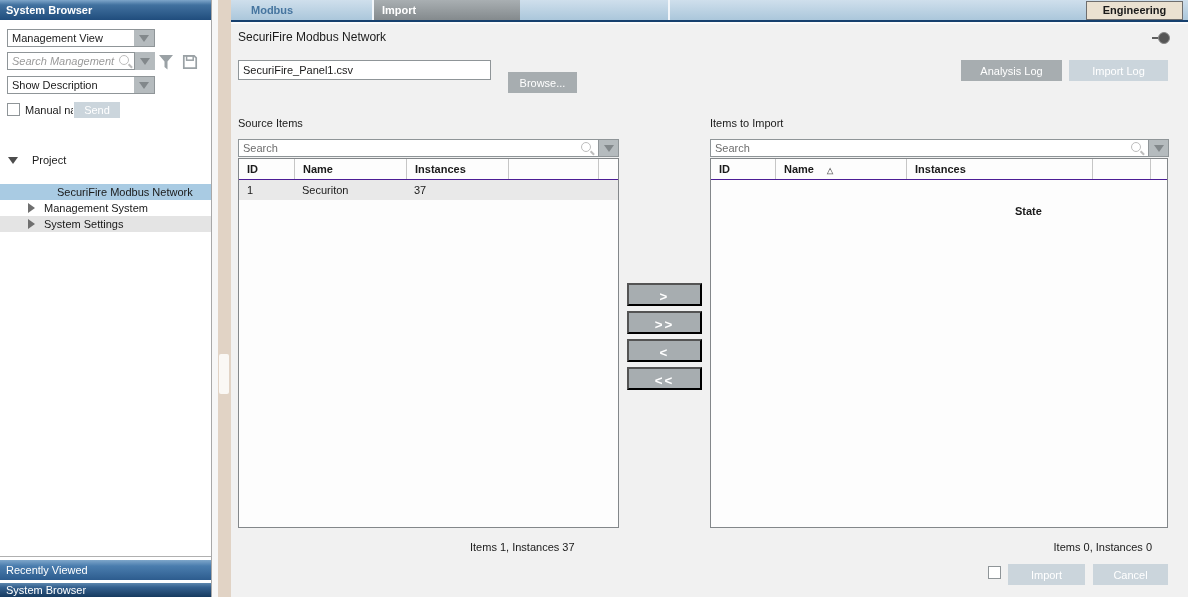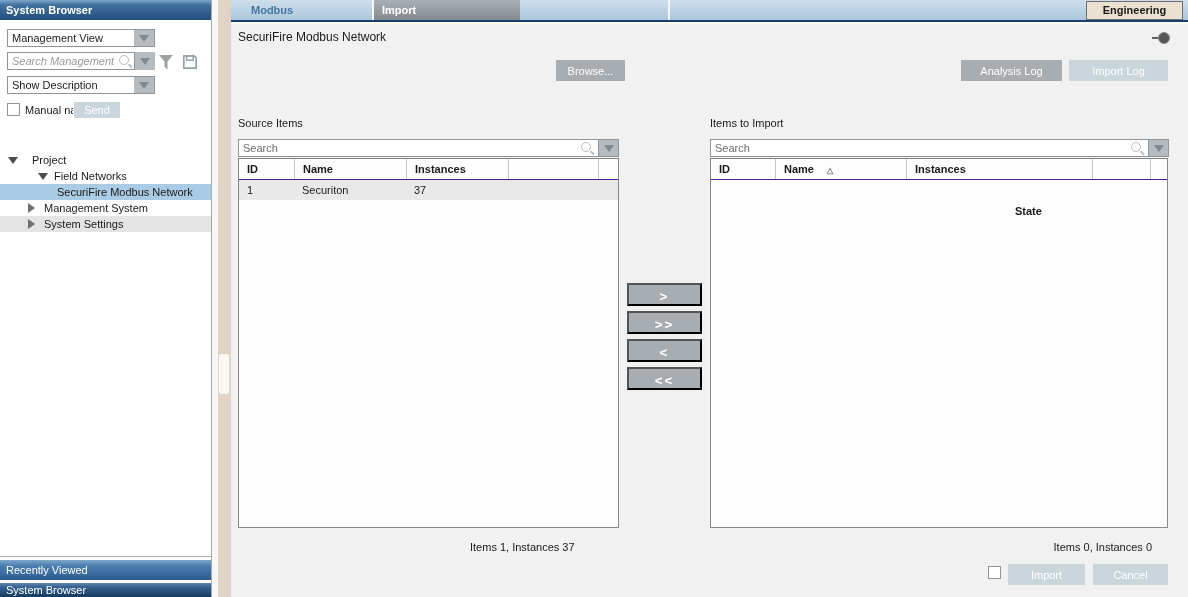--- a/index.html
+++ b/index.html
@@ -132,24 +132,20 @@
     </div>
 
     <span class="chk abs" style="left:7px; top:103px;"></span>
     <span class="abs" style="left:25px; top:104px; width:48px; overflow:hidden; white-space:nowrap;">Manual na</span>
     <button class="btn-disabled abs" style="left:74px; top:102px; width:46px; height:16px;">Send</button>
 
     <div class="tree-row abs" style="top:152px;">
       <span class="exp-d abs" style="left:8px;"></span>
       <span class="tree-label abs" style="left:32px;">Project</span>
     </div>
-    <div class="tree-row abs" style="top:168px;">
-      <span class="exp-d abs" style="left:38px;"></span>
-      <span class="tree-label abs" style="left:54px;">Field Networks</span>
-    </div>
     <div class="tree-row selected abs" style="top:184px;">
       <span class="tree-label abs" style="left:57px;">SecuriFire Modbus Network</span>
     </div>
     <div class="tree-row abs" style="top:200px;">
       <span class="exp-r abs" style="left:28px;"></span>
       <span class="tree-label abs" style="left:44px;">Management System</span>
     </div>
     <div class="tree-row shaded abs" style="top:216px;">
       <span class="exp-r abs" style="left:28px;"></span>
       <span class="tree-label abs" style="left:44px;">System Settings</span>
@@ -173,21 +169,22 @@
   <div id="navy-line" class="abs"></div>
   <div id="eng-btn" class="abs">Engineering</div>
 
   <div id="content" class="abs"></div>
 
   <div class="abs" style="left:238px; top:30px; font-size:12px;">SecuriFire Modbus Network</div>
 
   <span class="pin-line abs" style="left:1152px; top:37px;"></span>
   <span class="pin-circle abs" style="left:1158px; top:32px;"></span>
 
-  <button class="btn-gray abs" style="left:508px; top:60px; width:69px; height:21px;margin-left:48px;">Browse...</button>
+  <input class="fld plain abs" style="left: 238px; top: 60px; width: 253px; height: 20px;" value="SecuriFire_Panel1.csv">
+  <button class="btn-gray abs" style="left:508px; top:72px; width:69px; height:21px;">Browse...</button>
   <button class="btn-gray abs" style="left:961px; top:60px; width:101px; height:21px;">Analysis Log</button>
   <button class="btn-disabled abs" style="left:1069px; top:60px; width:99px; height:21px;">Import Log</button>
 
 
   <div class="abs" style="left:238px; top:117px;">Source Items</div>
 
   <input class="fld plain abs" style="left: 238px; top: 139px; width: 361px; height: 18px; padding-right: 18px;" placeholder="Search">
   <span class="mag abs" style="left:581px; top:142px;"></span>
   <div class="dd-btn-sq abs" style="left:599px; top:139px; width:20px; height:18px;">
     <span class="tri-down-s"></span>

